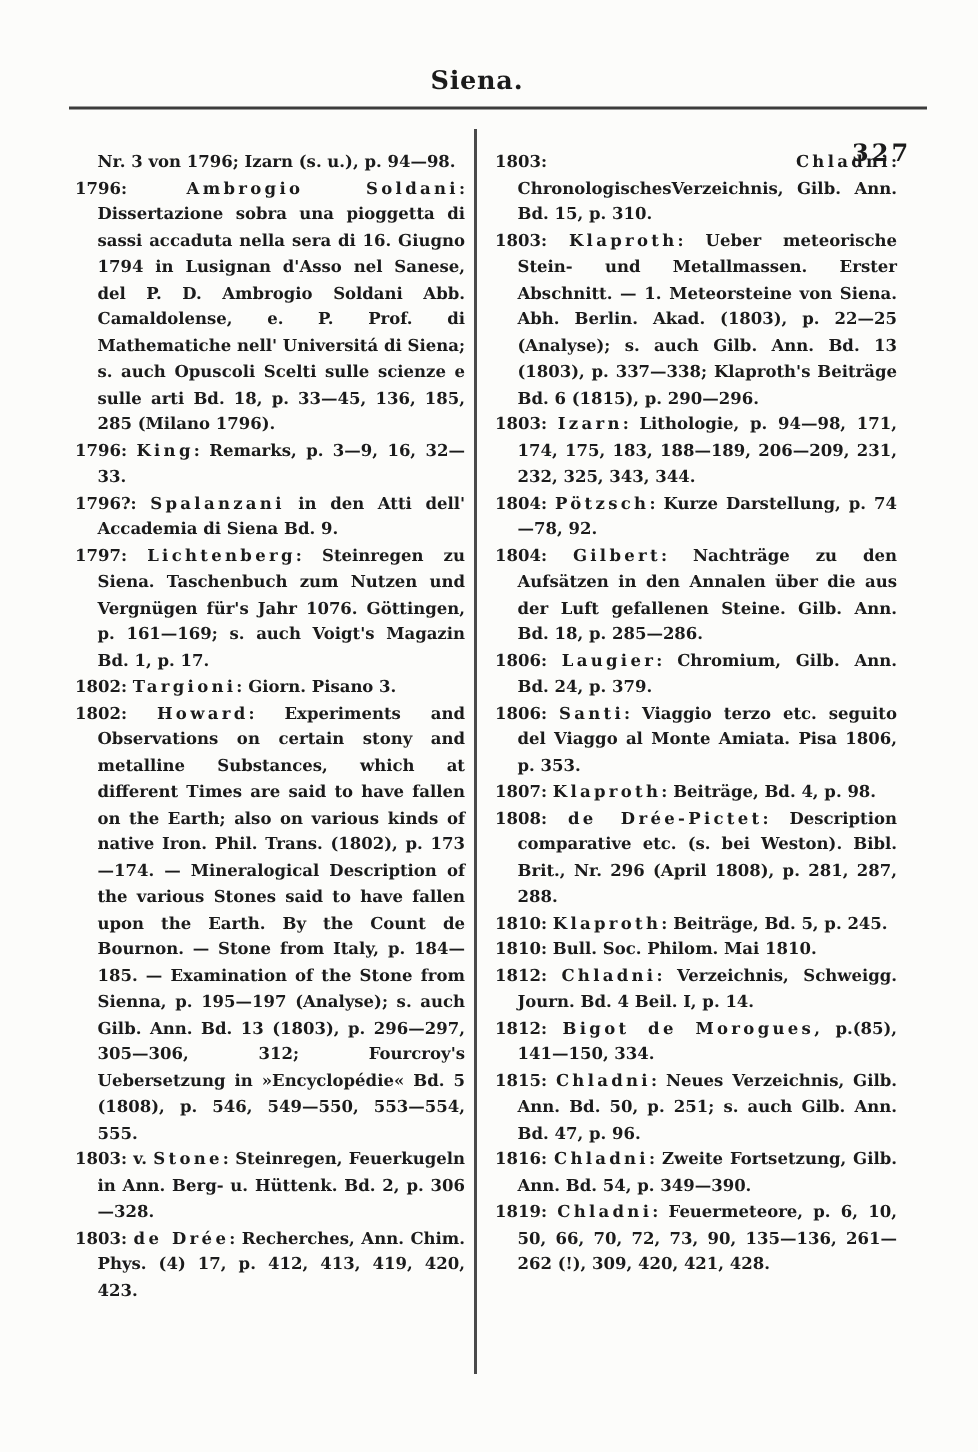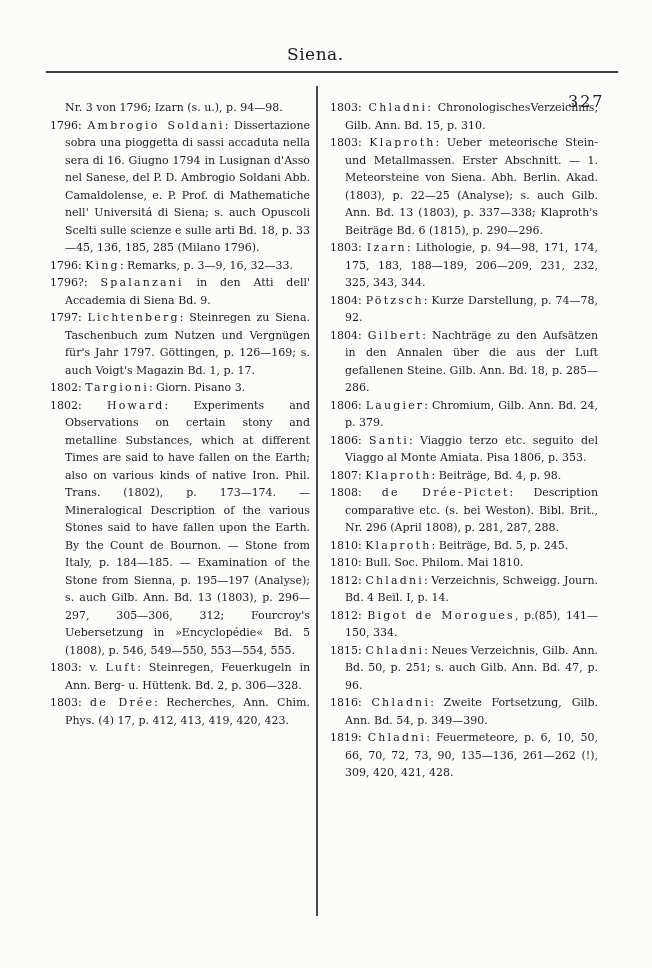--- a/index.html
+++ b/index.html
@@ -3,21 +3,21 @@
 <meta charset="utf-8">
 <style>
   html, body { margin: 0; padding: 0; }
   body {
     width: 652px; height: 968px;
     background: #fcfcfa;
     font-family: "DejaVu Serif", "Liberation Serif", serif;
     color: #1b1b1b;
     -webkit-font-smoothing: antialiased;
   }
-  .page { position: relative; width: 652px; height: 920px; overflow: hidden; }
+  .page { position: relative; width: 652px; height: 920px; overflow: hidden; font-weight: bold; }
 
   .header { position: absolute; top: 40px; left: 0; width: 652px; height: 26px; }
   .running-head {
     position: absolute; left: 287px; top: 4px;
     font-size: 17px; letter-spacing: 0.5px;
   }
   .page-number {
     position: absolute; left: 568px; top: 4px;
     font-size: 16px; letter-spacing: 2px; margin-top: 48px;
   }
@@ -57,24 +57,24 @@
     <span class="running-head">Siena.</span>
     <span class="page-number">327</span>
   </div>
   <div class="header-rule"></div>
   <div class="columns">
     <div class="col col-left" id="col-left">
         <p class="entry cont"><span class="plain">Nr. 3 von 1796; Izarn (s. u.), p. 94—98.</span></p>
         <p class="entry"><span class="plain">1796: </span><span class="spaced">Ambrogio Soldani</span><span class="plain">: Dissertazione sobra una pioggetta di sassi accaduta nella sera di 16. Giugno 1794 in Lusignan d'Asso nel Sanese, del P. D. Ambrogio Soldani Abb. Camaldolense, e. P. Prof. di Mathematiche nell' Universitá di Siena; s. auch Opuscoli Scelti sulle scienze e sulle arti Bd. 18, p. 33—45, 136, 185, 285 (Milano 1796).</span></p>
         <p class="entry"><span class="plain">1796: </span><span class="spaced">King</span><span class="plain">: Remarks, p. 3—9, 16, 32—33.</span></p>
         <p class="entry"><span class="plain">1796?: </span><span class="spaced">Spalanzani</span><span class="plain"> in den Atti dell' Accademia di Siena Bd. 9.</span></p>
-        <p class="entry"><span class="plain">1797: </span><span class="spaced">Lichtenberg</span><span class="plain">: Steinregen zu Siena. Taschenbuch zum Nutzen und Vergnügen für's Jahr 1797. Göttingen, p. 126—169; s. auch Voigt's Magazin Bd. 1, p. 17.</span></p>
+        <p class="entry"><span class="plain">1797: </span><span class="spaced">Lichtenberg</span><span class="plain">: Steinregen zu Siena. Taschenbuch zum Nutzen und Vergnügen für's Jahr 1076. Göttingen, p. 161—169; s. auch Voigt's Magazin Bd. 1, p. 17.</span></p>
         <p class="entry"><span class="plain">1802: </span><span class="spaced">Targioni</span><span class="plain">: Giorn. Pisano 3.</span></p>
         <p class="entry"><span class="plain">1802: </span><span class="spaced">Howard</span><span class="plain">: Experiments and Observations on certain stony and metalline Substances, which at different Times are said to have fallen on the Earth; also on various kinds of native Iron. Phil. Trans. (1802), p. 173—174. — Mineralogical Description of the various Stones said to have fallen upon the Earth. By the Count de Bournon. — Stone from Italy, p. 184—185. — Examination of the Stone from Sienna, p. 195—197 (Analyse); s. auch Gilb. Ann. Bd. 13 (1803), p. 296—297, 305—306, 312; Fourcroy's Uebersetzung in »Encyclopédie« Bd. 5 (1808), p. 546, 549—550, 553—554, 555.</span></p>
-        <p class="entry"><span class="plain">1803: v. </span><span class="spaced">Luft</span><span class="plain">: Steinregen, Feuerkugeln in Ann. Berg- u. Hüttenk. Bd. 2, p. 306—328.</span></p>
+        <p class="entry"><span class="plain">1803: v. </span><span class="spaced">Stone</span><span class="plain">: Steinregen, Feuerkugeln in Ann. Berg- u. Hüttenk. Bd. 2, p. 306—328.</span></p>
         <p class="entry"><span class="plain">1803: </span><span class="spaced">de Drée</span><span class="plain">: Recherches, Ann. Chim. Phys. (4) 17, p. 412, 413, 419, 420, 423.</span></p>
       </div>
     <div class="column-divider"></div>
     <div class="col col-right" id="col-right">
         <p class="entry"><span class="plain">1803: </span><span class="spaced">Chladni</span><span class="plain">: ChronologischesVerzeichnis, Gilb. Ann. Bd. 15, p. 310.</span></p>
         <p class="entry"><span class="plain">1803: </span><span class="spaced">Klaproth</span><span class="plain">: Ueber meteorische Stein- und Metallmassen. Erster Abschnitt. — 1. Meteorsteine von Siena. Abh. Berlin. Akad. (1803), p. 22—25 (Analyse); s. auch Gilb. Ann. Bd. 13 (1803), p. 337—338; Klaproth's Beiträge Bd. 6 (1815), p. 290—296.</span></p>
         <p class="entry"><span class="plain">1803: </span><span class="spaced">Izarn</span><span class="plain">: Lithologie, p. 94—98, 171, 174, 175, 183, 188—189, 206—209, 231, 232, 325, 343, 344.</span></p>
         <p class="entry"><span class="plain">1804: </span><span class="spaced">Pötzsch</span><span class="plain">: Kurze Darstellung, p. 74—78, 92.</span></p>
         <p class="entry"><span class="plain">1804: </span><span class="spaced">Gilbert</span><span class="plain">: Nachträge zu den Aufsätzen in den Annalen über die aus der Luft gefallenen Steine. Gilb. Ann. Bd. 18, p. 285—286.</span></p>
         <p class="entry"><span class="plain">1806: </span><span class="spaced">Laugier</span><span class="plain">: Chromium, Gilb. Ann. Bd. 24, p. 379.</span></p>

